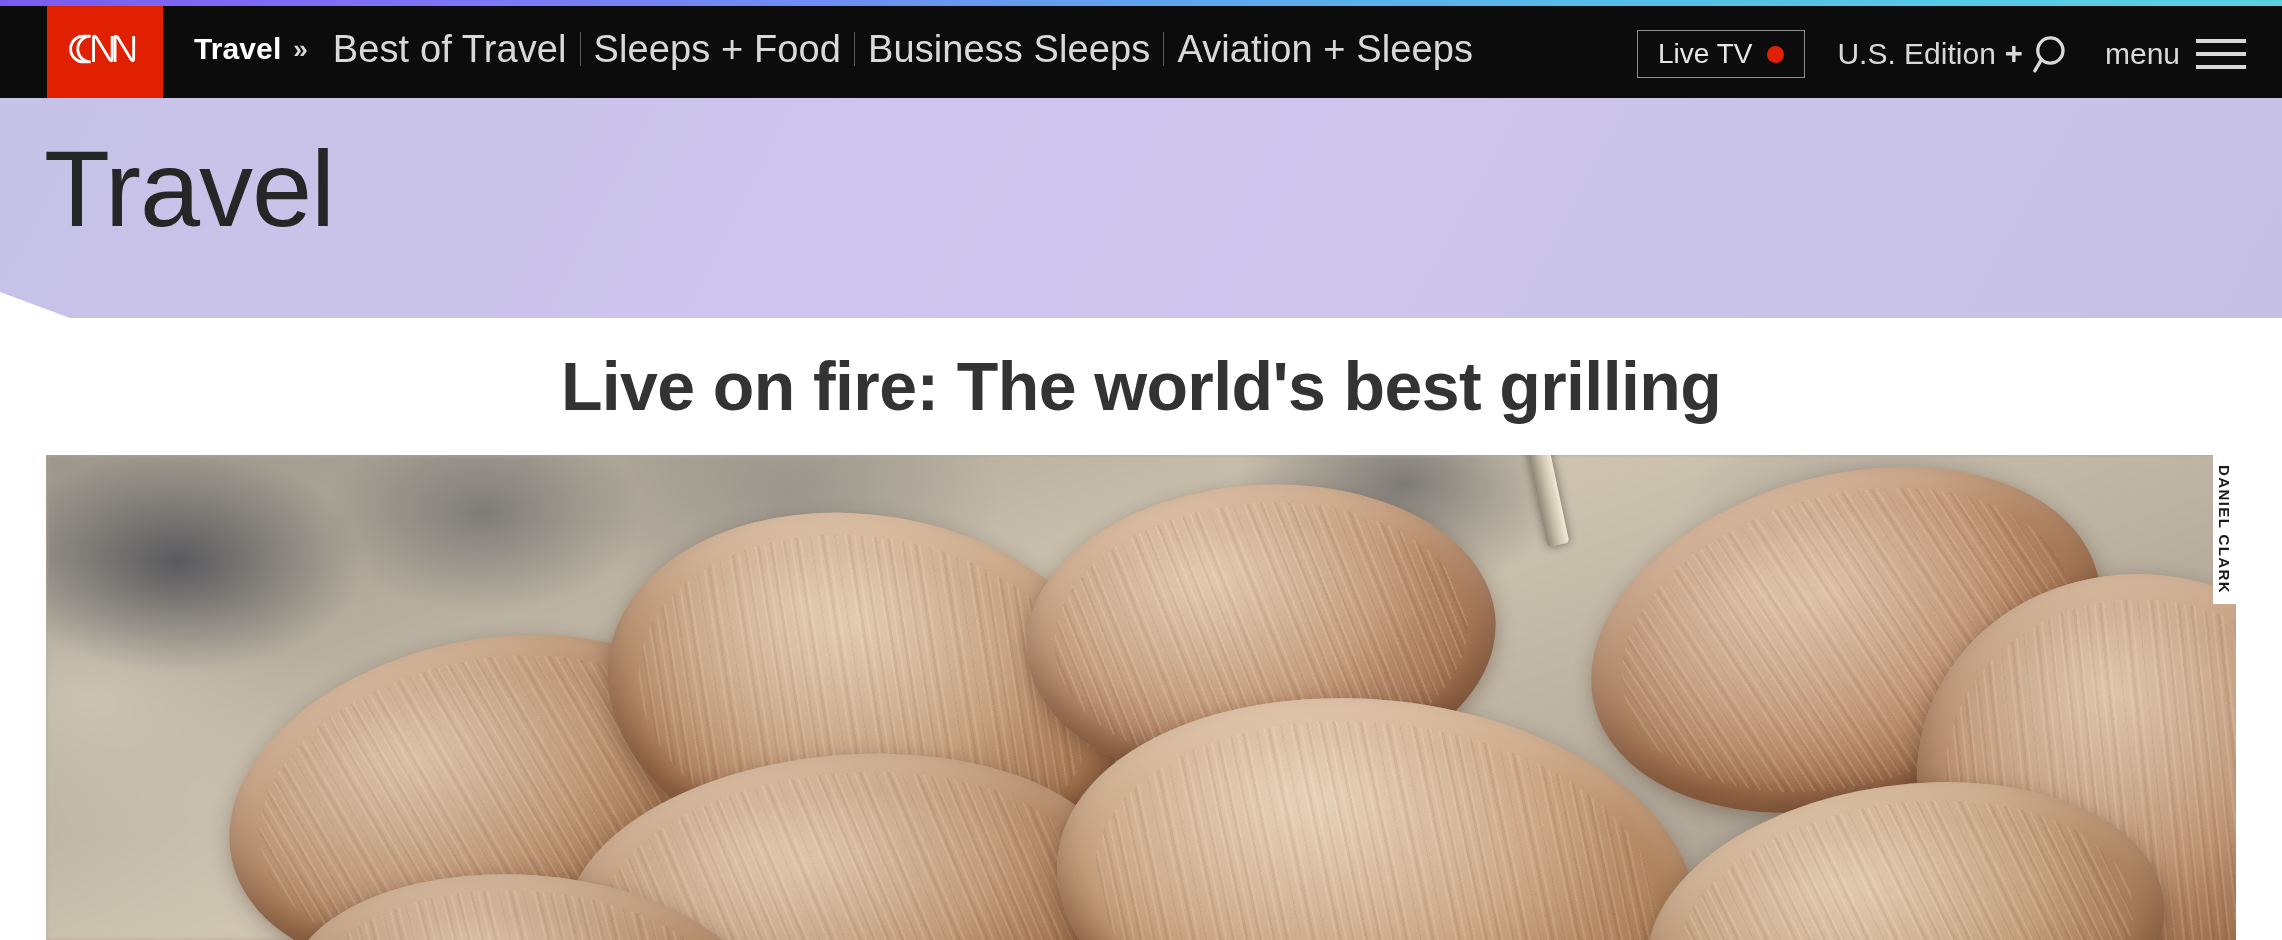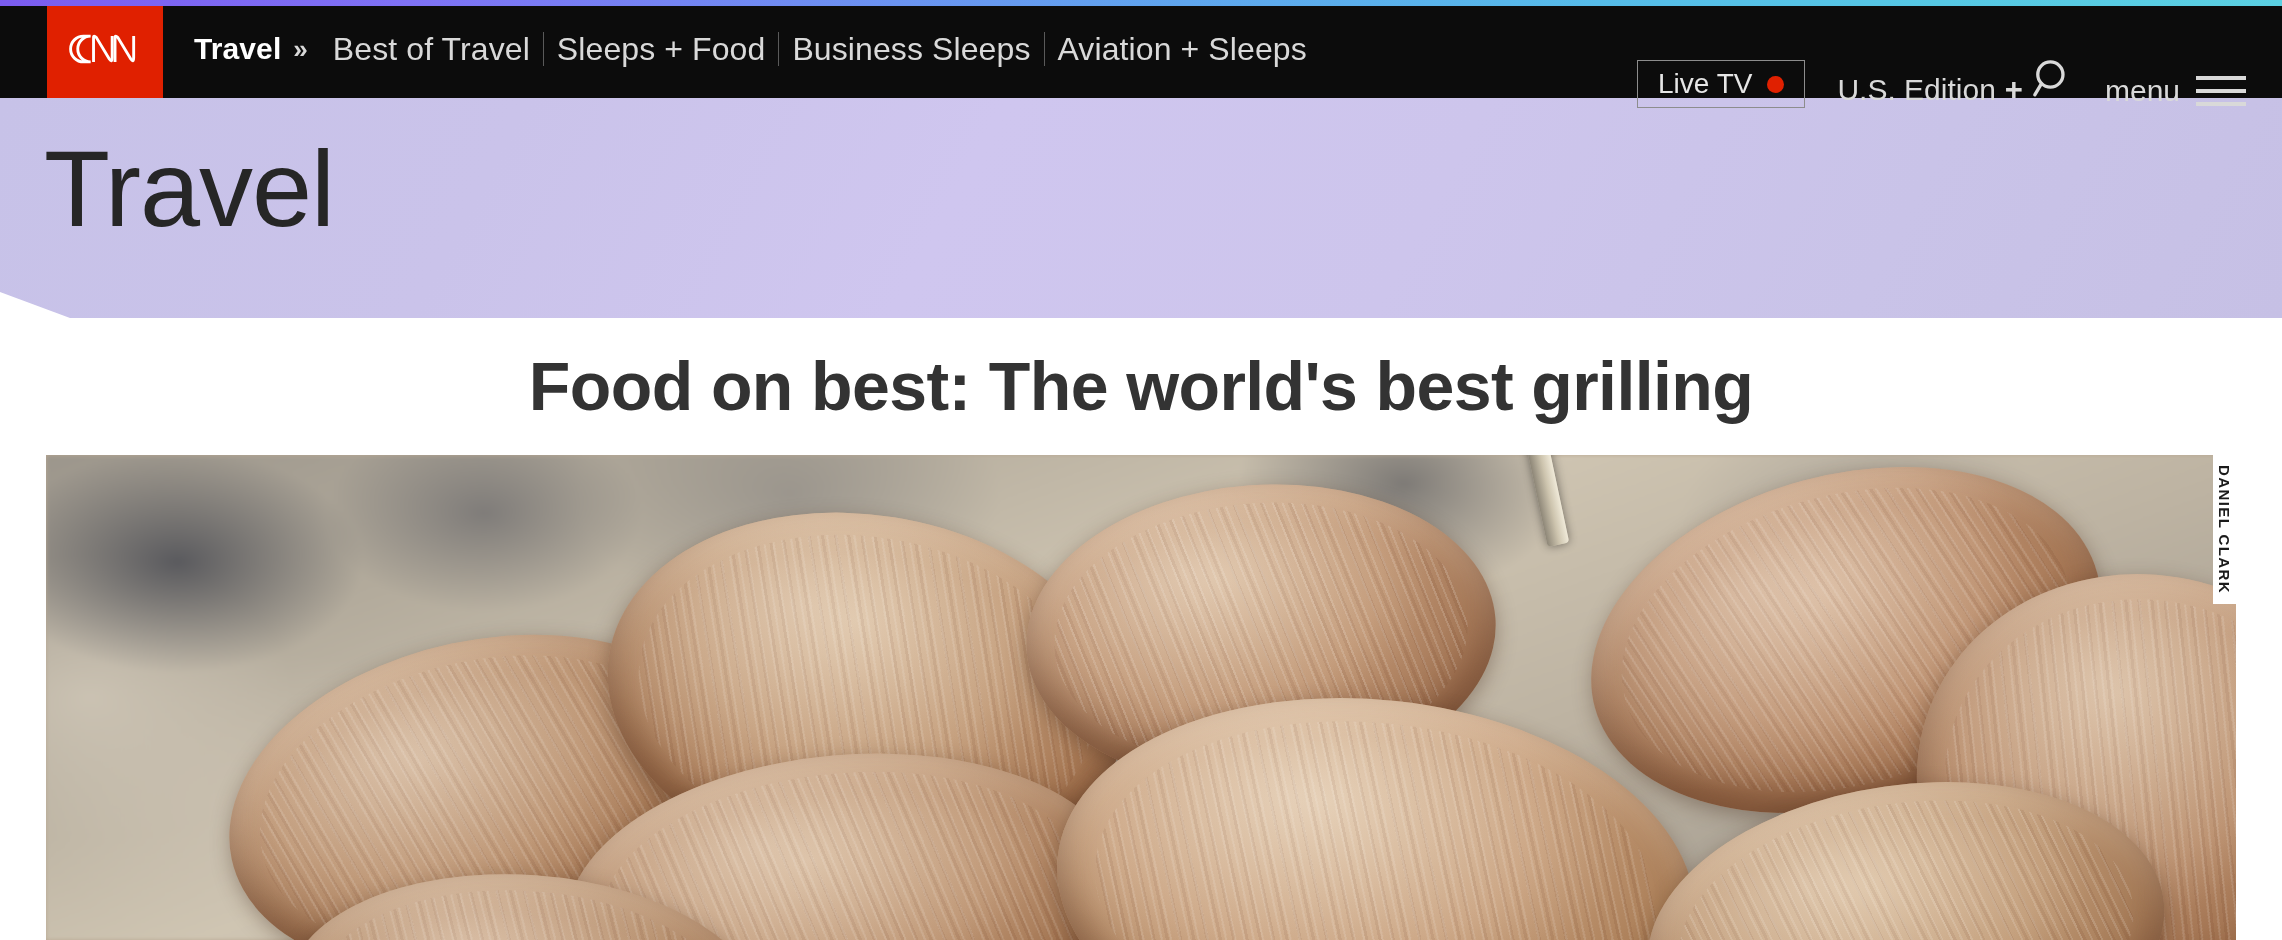--- a/index.html
+++ b/index.html
@@ -36,30 +36,30 @@
   }
   .nav-section{
     color:#ffffff; font-size:30px; font-weight:700; letter-spacing:.1px;
     padding:0 4px; cursor:pointer; white-space:nowrap;
   }
   .nav-chev{
     color:#d8d8d8; font-size:26px; font-weight:700; padding:0 12px 0 8px;
     cursor:pointer;
   }
   .nav-link{
-    color:#d9d9d9; font-size:32px; font-weight:400; letter-spacing:.1px;
+    color:#d9d9d9; font-size:38px; font-weight:400; letter-spacing:.1px;
     padding:0 13px; cursor:pointer; white-space:nowrap;
   }
   .nav-sep{
     width:1px; height:34px; background:#5a5a5a; flex:0 0 auto;
   }
 
   .nav-right{
     position:absolute; right:36px; top:0; height:108px;
-    display:flex; align-items:flex-end;
+    display:flex; align-items:center;
   }
   .livetv{
     border:1px solid #8d8d8d; height:48px; padding:0 20px;
     display:flex; align-items:center; gap:15px; cursor:pointer;
     margin-right:32px;
   }
   .livetv-label{ color:#e6e6e6; font-size:28px; font-weight:400; white-space:nowrap; }
   .livetv-dot{ width:17px; height:17px; border-radius:50%; background:#e02000; display:block; }
   .edition{
     color:#d9d9d9; font-size:30px; font-weight:400; white-space:nowrap;
@@ -224,21 +224,21 @@
 
   </div>
 </header>
 
 <section class="banner">
   <h1 class="banner-title">Travel</h1>
 </section>
 
 <main class="article">
 
-  <h2 class="headline">Food on best: The world's best grilling</h2>
+  <h2 class="headline">Live on fire: The world's best grilling</h2>
 
   <figure class="hero">
     <div class="hero-img">
       <div class="ash"></div>
 
       <div class="skewer" style="left:1080px; top:150px; width:230px; height:26px; transform:rotate(-6deg);"></div>
       <div class="skewer" style="left:1930px; top:185px; width:190px; height:24px; transform:rotate(7deg);"></div>
       <div class="skewer" style="left:1440px; top:20px; width:120px; height:22px; transform:rotate(78deg);"></div>
 
       <div class="meat" style="left:180px; top:185px; width:520px; height:330px; transform:rotate(-12deg);

